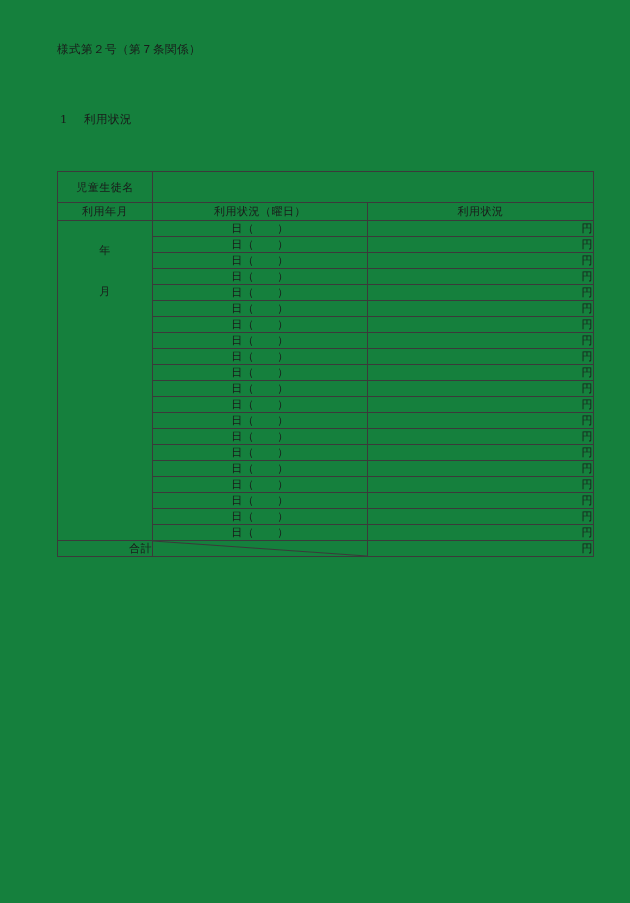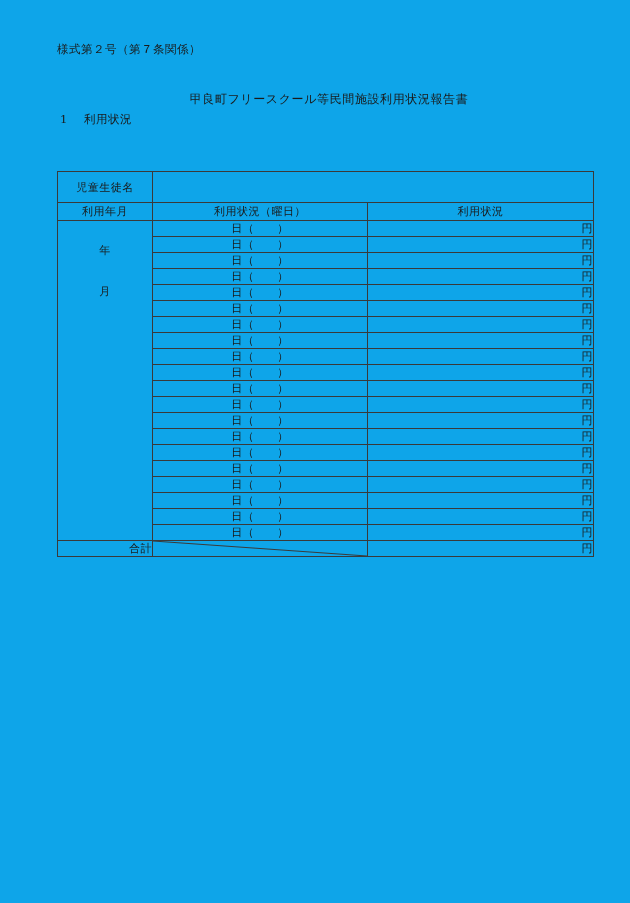--- a/index.html
+++ b/index.html
@@ -12,21 +12,21 @@
     height: 903px;
     position: relative;
     font-family: "DejaVu Serif", "Liberation Serif", serif;
     color: #1a1a1a;
     overflow: hidden;
   }
 
   .page {
     position: absolute;
     inset: 0;
-    background: #0ea5e9;
+    background: #15803d;
   }
 
   
   .form-no {
     position: absolute;
     left: 57px;
     top: 42px;
     font-size: 11.5px;
     letter-spacing: 0.5px;
     white-space: nowrap;
@@ -194,21 +194,20 @@
     white-space: nowrap;
   }
 </style>
 </head>
 <body>
 
 <div class="page">
 
   <div class="form-no">様式第２号（第７条関係）</div>
 
-  <div class="doc-title">甲良町フリースクール等民間施設利用状況報告書</div>
 
   <div class="section-heading" id="sec1-heading">
     <span class="sec-num">1</span><span>利用状況</span>
   </div>
 
   <table class="usage-table">
     <colgroup>
       <col class="col-a">
         <col class="col-b">
         <col class="col-c">

